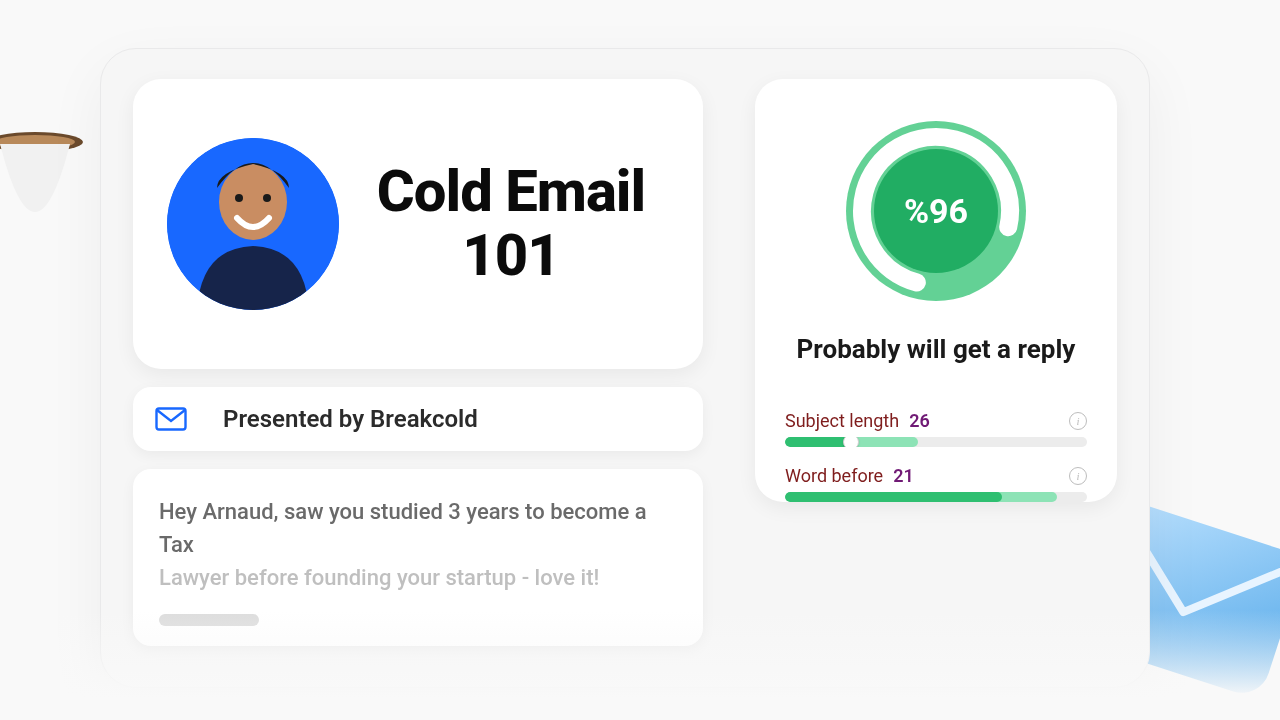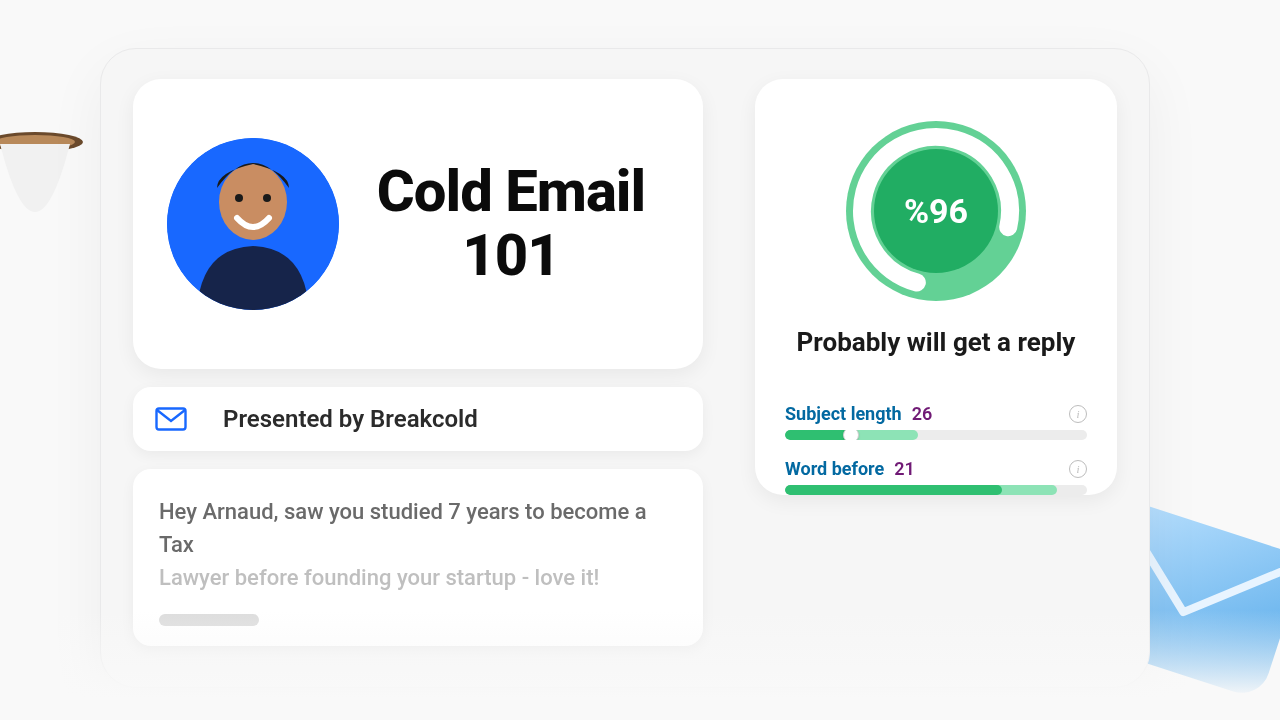--- a/index.html
+++ b/index.html
@@ -145,21 +145,21 @@
     position: absolute;
     inset: 0;
     display: flex;
     align-items: center;
     justify-content: center;
     font-size: 34px;
     font-weight: 700;
     color: #fff;
   }
   .reply-text {
-    margin-top: 22px;
+    margin-top: 29px;
     font-size: 26px;
     font-weight: 700;
     color: #1a1a1a;
     text-align: center;
   }
   .metrics {
     margin-top: 46px;
     width: 100%;
     display: flex;
     flex-direction: column;
@@ -168,21 +168,21 @@
   .metric-row {
     width: 100%;
   }
   .metric-head {
     display: flex;
     align-items: center;
     justify-content: space-between;
     margin-bottom: 6px;
   }
   .metric-label-wrap { display: flex; align-items: baseline; gap: 10px; }
-  .metric-label { font-size: 18px; font-weight: 700; color: #0369a1; }
+  .metric-label { font-size: 18px; font-weight: 400; color: #7f1d1d; }
   .metric-value { font-size: 18px; font-weight: 600; color: #701a75; }
   .info-icon {
     width: 18px; height: 18px; border: 1.5px solid #bdbdbd; border-radius: 50%;
     display: flex; align-items: center; justify-content: center;
     font-size: 11px; color: #bdbdbd; font-family: Georgia, serif; font-style: italic;
   }
   .bar {
     width: 100%;
     height: 10px;
     background: #ececec;
@@ -260,21 +260,21 @@
       <span class="mail-icon">
         <svg viewBox="0 0 32 24" fill="none" stroke="#1868ff" stroke-width="2.4">
           <rect x="1.5" y="1.5" width="29" height="21" rx="2.5"></rect>
           <path d="M2 3 L16 14 L30 3"></path>
         </svg>
       </span>
       <span class="presented-text">Presented by Breakcold</span>
     </div>
 
     <div class="body-card">
-      <div class="body-line1">Hey Arnaud, saw you studied 7 years to become a Tax</div>
+      <div class="body-line1">Hey Arnaud, saw you studied 3 years to become a Tax</div>
       <div class="body-line2">Lawyer before founding your startup - love it!</div>
       <div class="body-skeleton"></div>
     </div>
 
   </div>
 
   <div class="right-col">
     <div class="analysis-card">
 
       <div class="donut-wrap">

